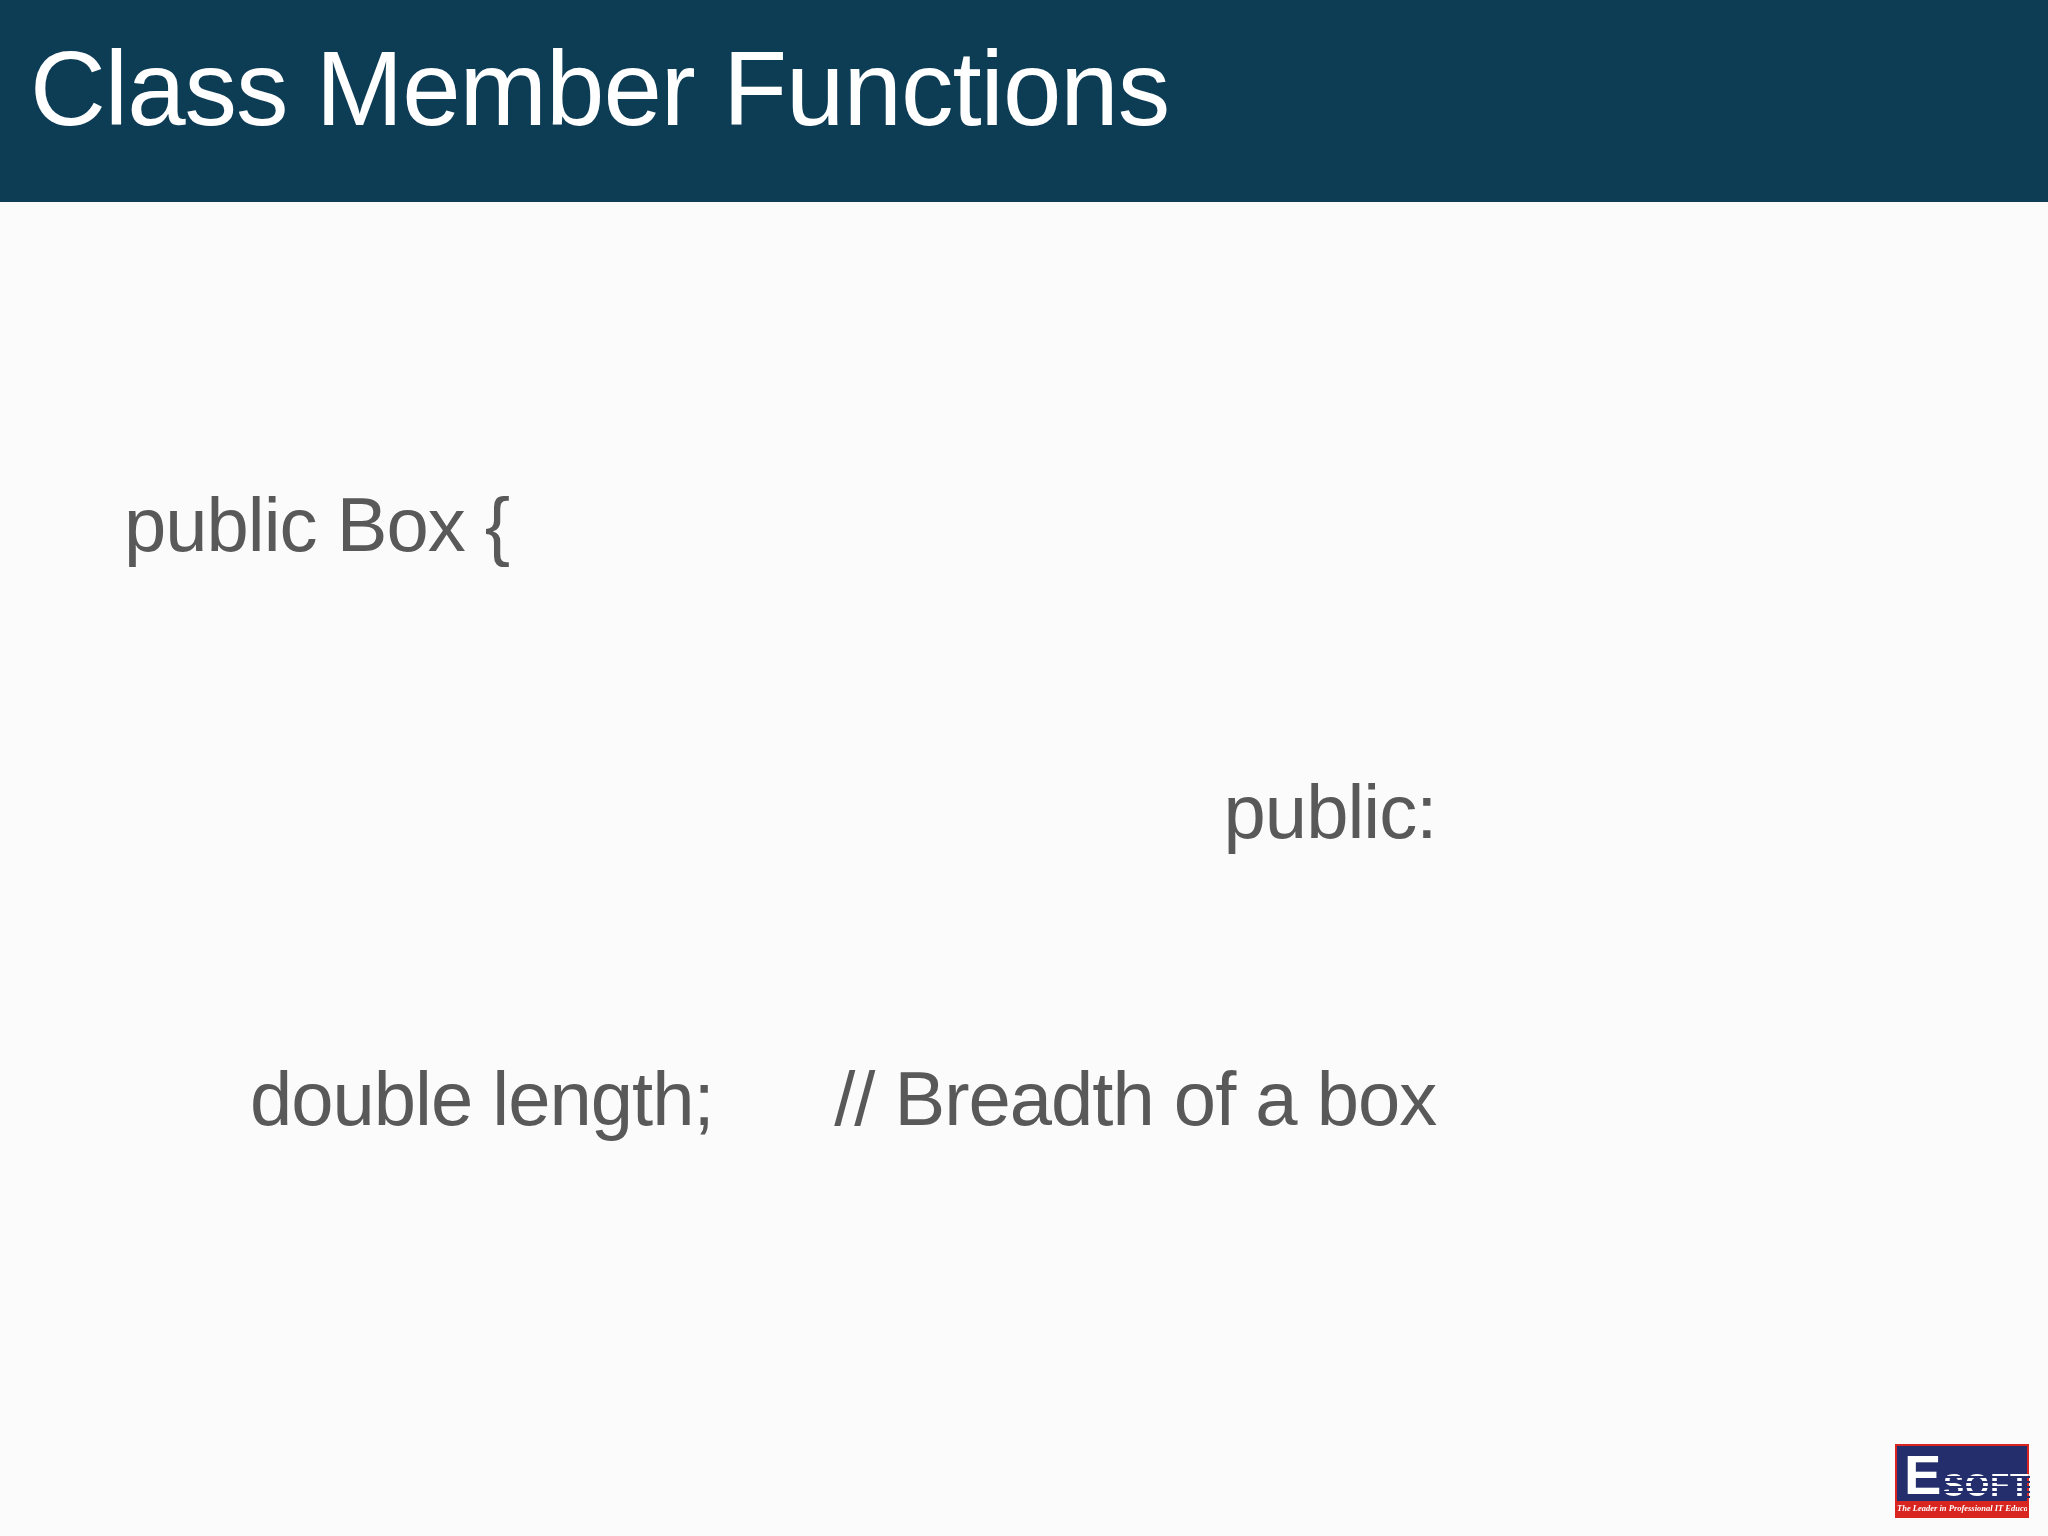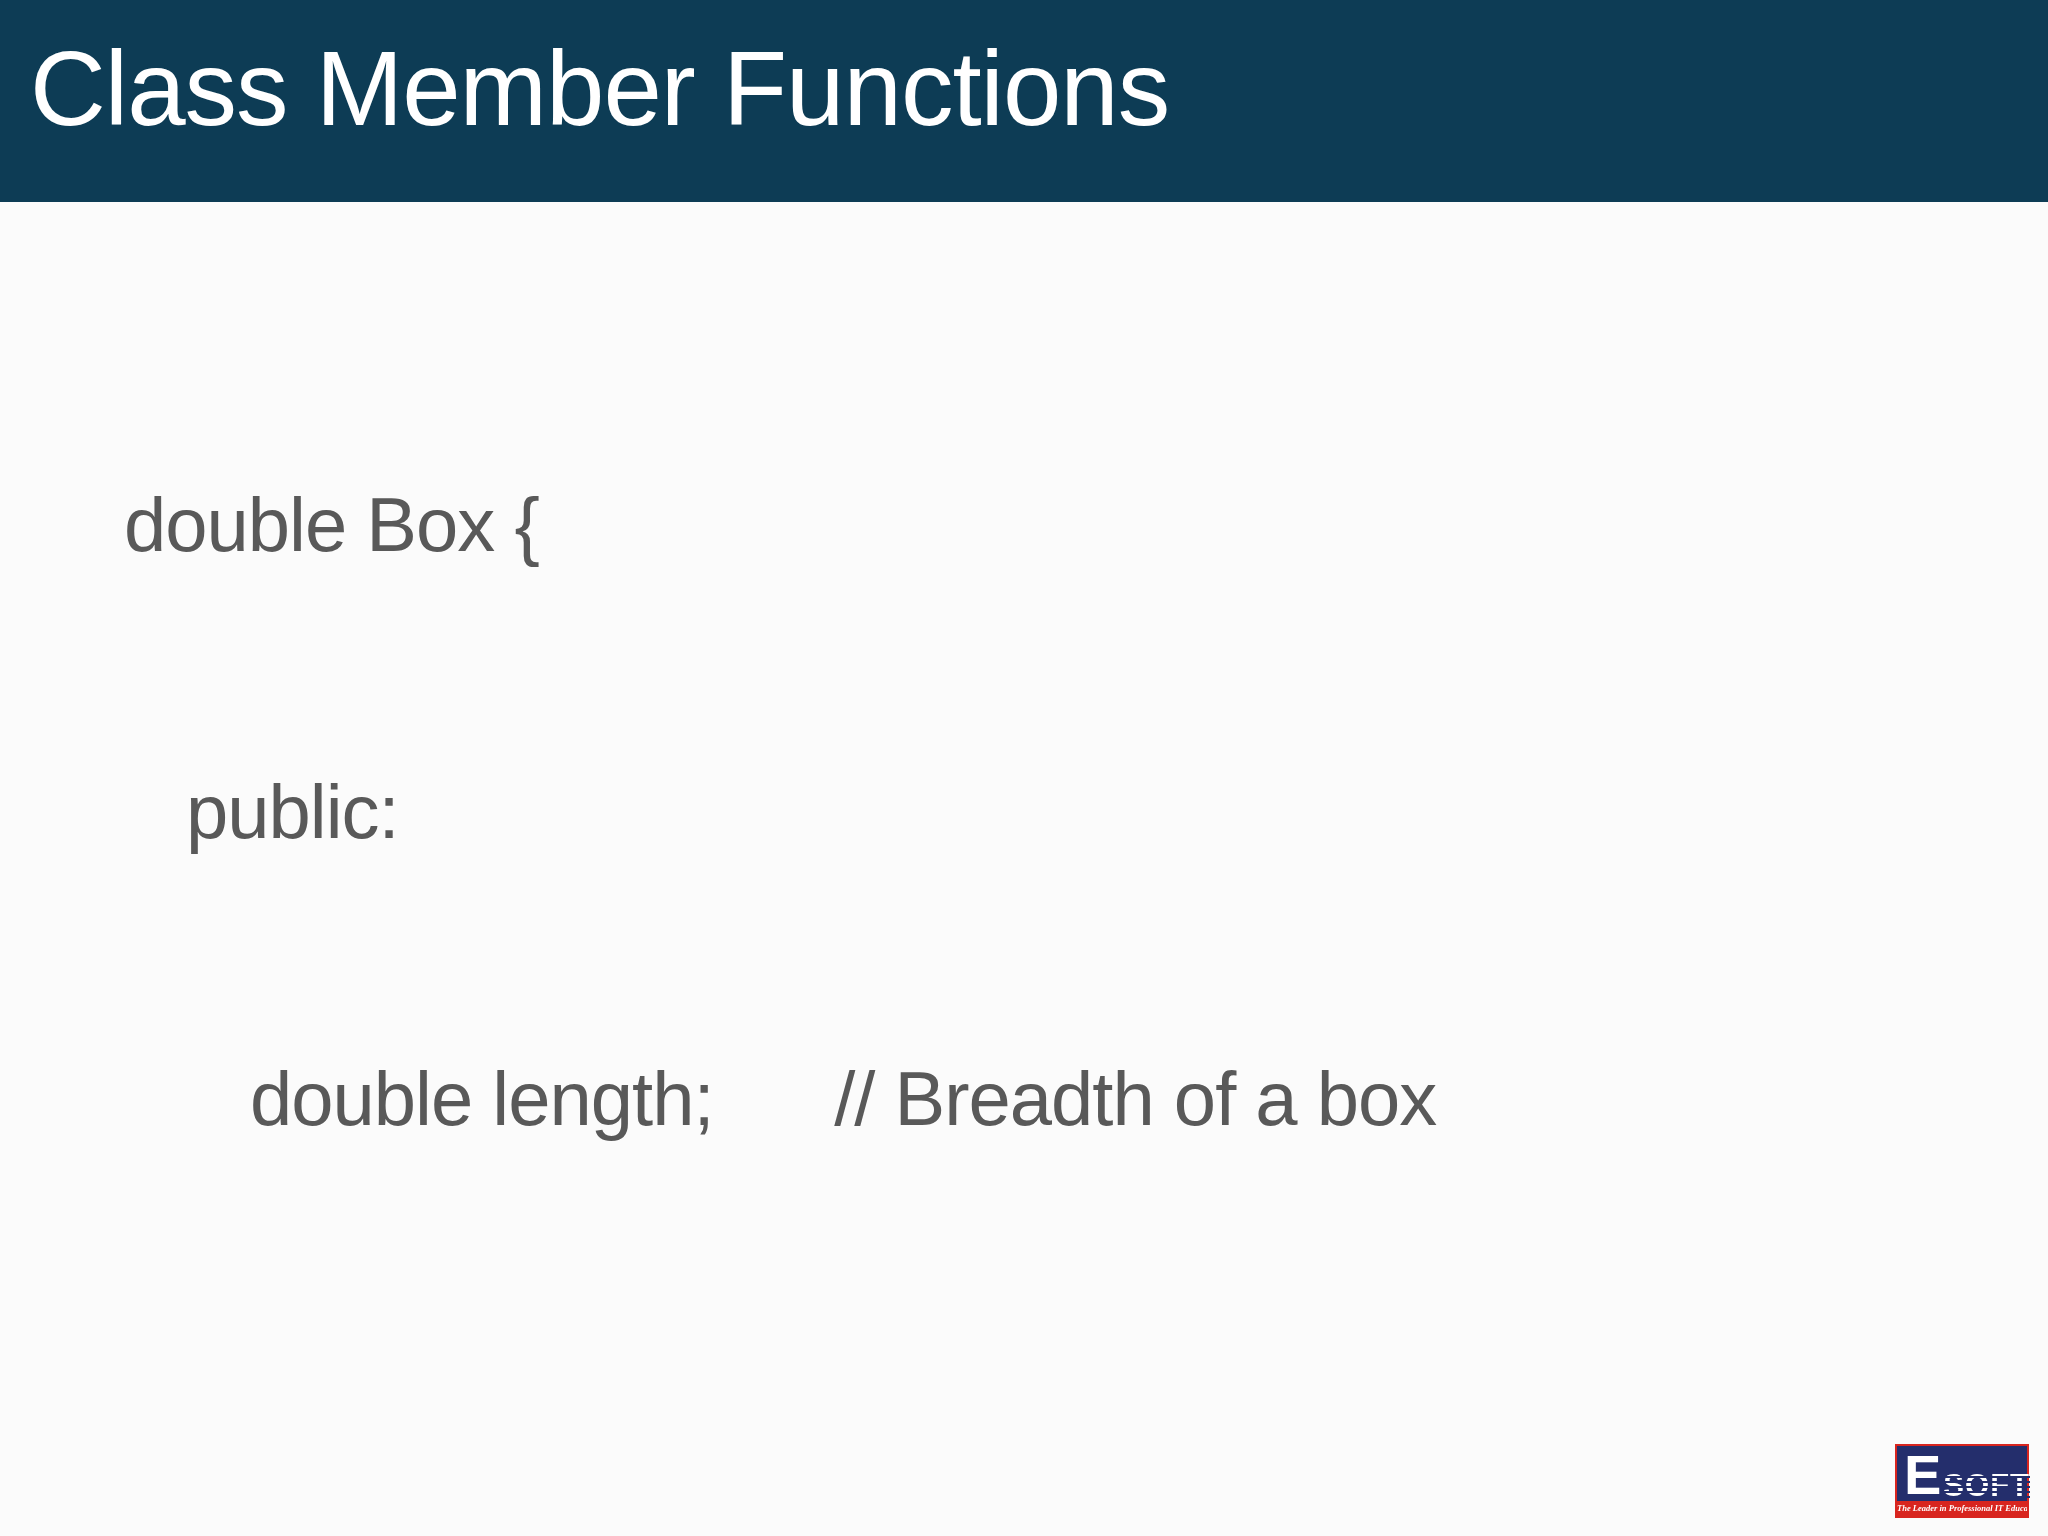--- a/index.html
+++ b/index.html
@@ -46,21 +46,21 @@
     font-size: 76px;
     letter-spacing: -1px;
     color: #595959;
     white-space: pre;
   }
   .code-line {
     min-height: 113px;
     line-height: 113px;
   }
   .ind0 { padding-left: 0; }
-  .ind1 { padding-left: 62px; }
+  .ind1 { padding-left: 62px; text-align: right; }
   .ind2 { padding-left: 126px; }
 
   
   .logo {
     position: absolute;
     left: 1895px;
     top: 1444px;
     width: 134px;
     height: 74px;
     background: #242e6c;
@@ -121,21 +121,21 @@
 </head>
 <body>
 
 <div class="slide">
 
   <header class="titlebar" style="background: rgb(13, 60, 85);">
     <h1 style="color: rgb(255, 255, 255);">Class Member Functions</h1>
   </header>
 
   <main class="code" style="color: rgb(89, 89, 89);">
-    <div class="code-line ind0">double Box {</div>
+    <div class="code-line ind0">public Box {</div>
     <div class="code-line ind1">public:</div>
     <div class="code-line ind2">double length;      // Breadth of a box</div>
     
     
     
     
     
     
   </main>
 

